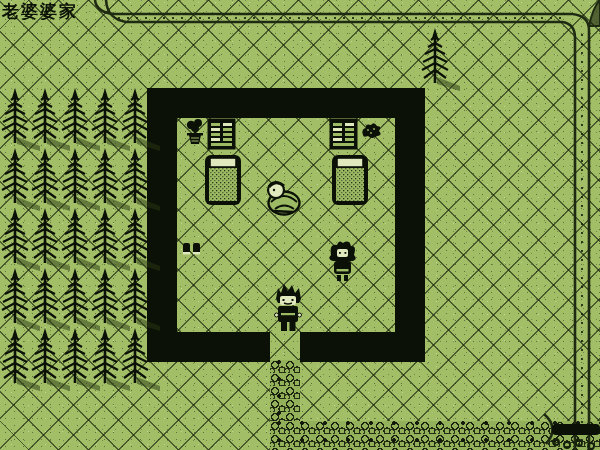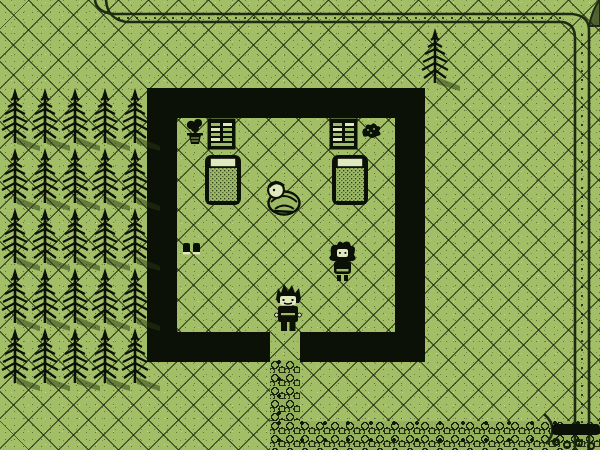--- a/index.html
+++ b/index.html
@@ -34,20 +34,21 @@
     font-family:"DejaVu Sans","Liberation Sans",sans-serif;
     font-size:17px;font-weight:bold;color:#0c1106;letter-spacing:2px;line-height:22px;
   }
   #river-overlay{position:absolute;left:0;top:0;z-index:5;pointer-events:none;}
   .tree{position:absolute;}
 </style>
 </head>
 <body>
 
 <div id="stage">
+  <div id="page-title">老婆婆家</div>
 
   <svg id="river-overlay" width="600" height="450" viewBox="0 0 600 450">
     <path d="M95,0 C96,9 103,13 114,14 L572,14 C583,15 589,20 589,30 L589,450" fill="none" stroke="#1f2a12" stroke-width="2.6"></path>
     <path d="M106,0 C107,14 114,20 126,22 L562,22 C571,23 575,28 575,38 L575,450" fill="none" stroke="#1f2a12" stroke-width="2.6"></path>
     <path d="M118,18 L566,18" fill="none" stroke="rgba(25,35,14,0.85)" stroke-width="2" stroke-dasharray="2 7"></path>
     <path d="M582,34 L582,446" fill="none" stroke="rgba(25,35,14,0.85)" stroke-width="2" stroke-dasharray="2 7"></path>
     <path d="M589,26 C592,12 595,5 600,0 L600,26 Z" fill="rgba(16,22,8,0.55)" stroke="#1f2a12" stroke-width="2"></path>
     <path d="M544,414 Q560,428 546,444" fill="none" stroke="#1f2a12" stroke-width="2.6"></path>
     <rect x="552" y="424" width="48" height="11" rx="4" fill="#0c1107"></rect>
     <g fill="none" stroke="#14200a" stroke-width="1.8">

